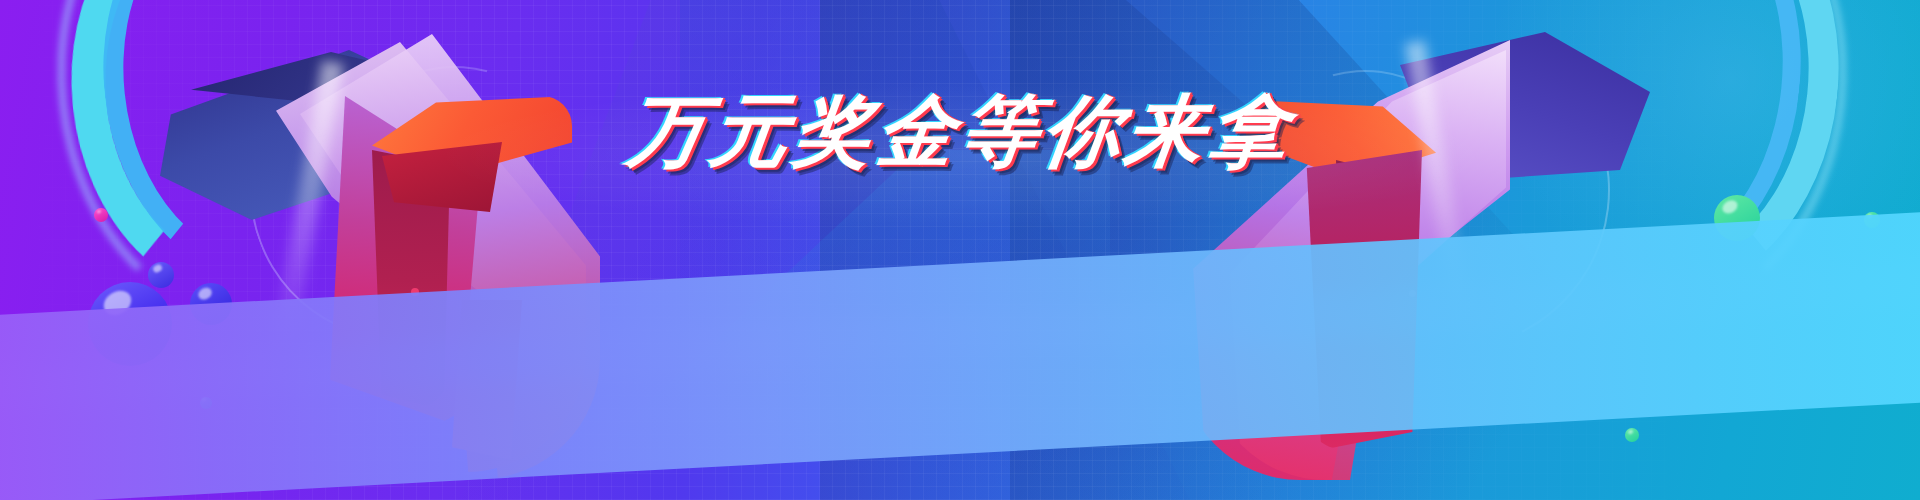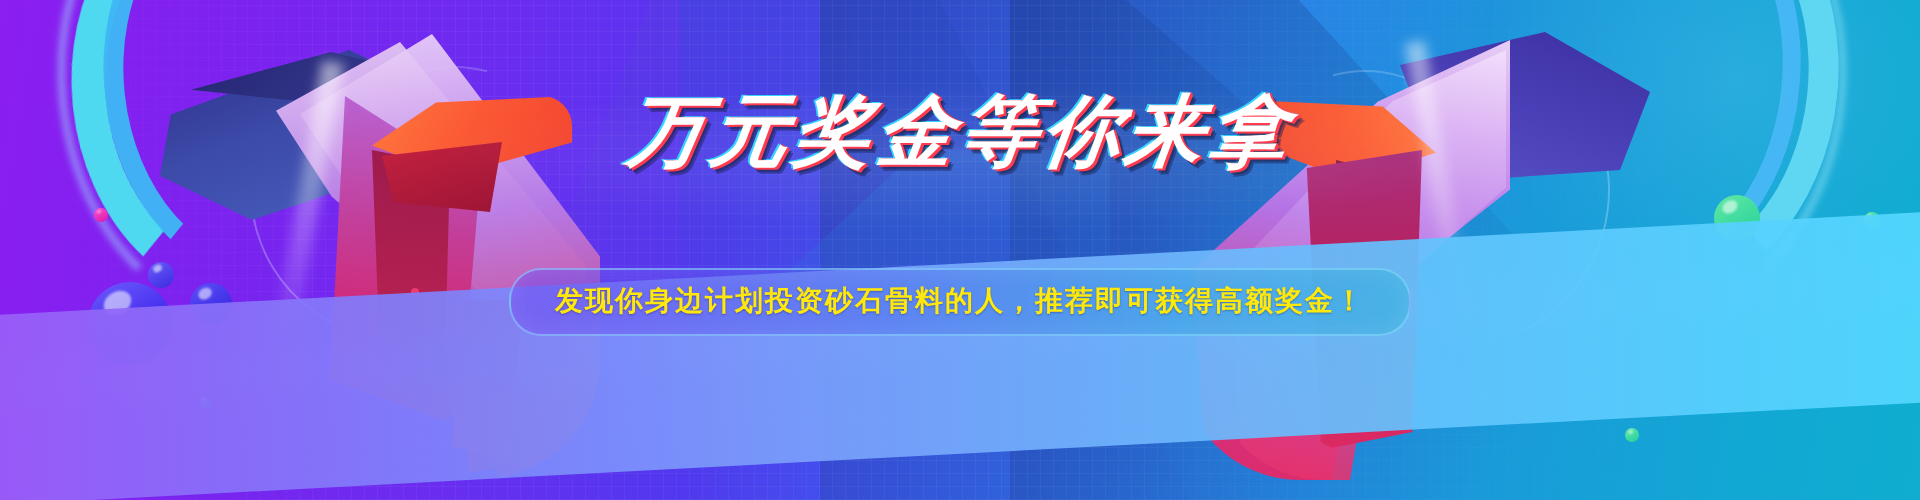--- a/index.html
+++ b/index.html
@@ -380,19 +380,14 @@
 
   <div class="groundSoft"></div>
   <div class="ground"></div>
 
   <div class="titleGlow"></div>
 
   <div class="title-wrap">
     <div class="title">万元奖金等你来拿</div>
   </div>
 
-  <div class="sub-wrap">
-    <div class="pill">
-      <span class="sub">发现你身边计划投资砂石骨料的人，推荐即可获得高额奖金！</span>
-    </div>
-  </div>
 
 </div>
 
 </body></html>

